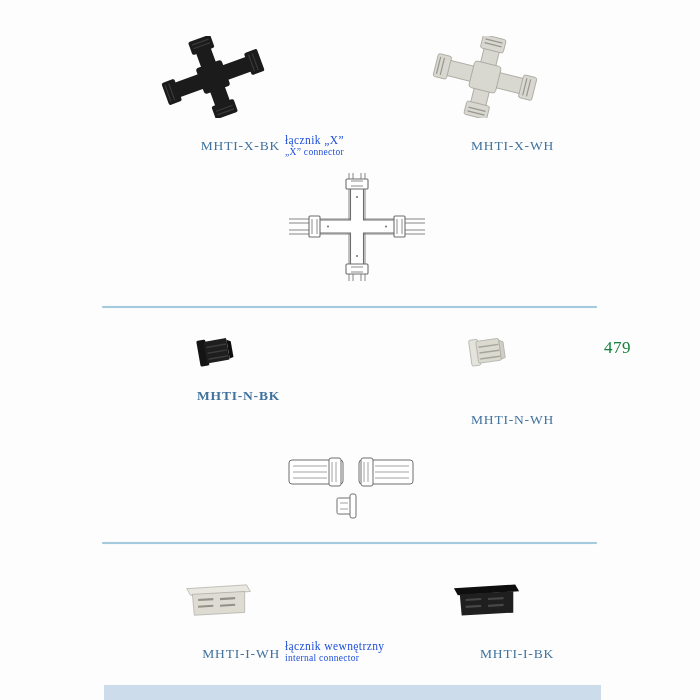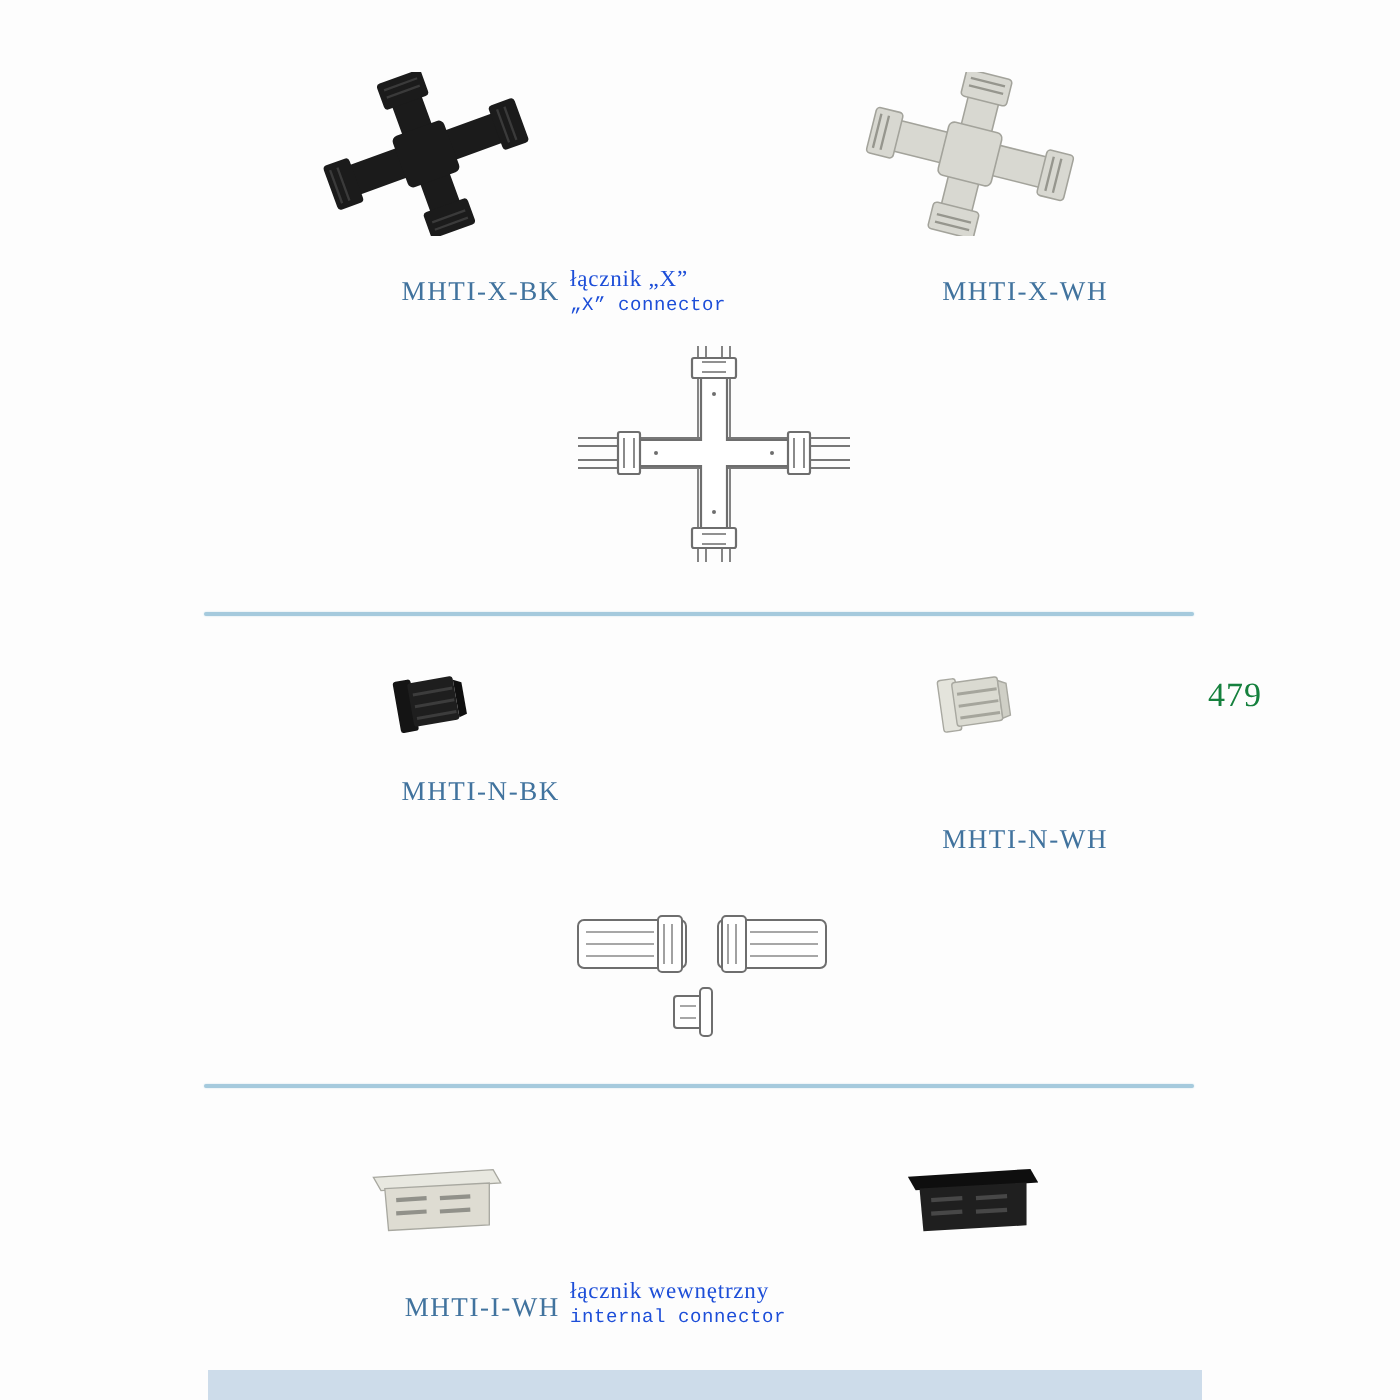--- a/index.html
+++ b/index.html
@@ -9,40 +9,40 @@
   }
   .abs{position:absolute;}
   .photo{display:flex;align-items:center;justify-content:center;}
   .photo svg{width:100%;height:100%;}
   .code{
     color:#41739e;font-size:13.5px;letter-spacing:0.8px;text-align:right;
     white-space:nowrap;
   }
   .desc{color:#1d4ed8;}
   .desc .pl{font-size:11.5px;letter-spacing:0.4px;line-height:13px;white-space:nowrap;}
-  .desc .en{font-size:9.5px;letter-spacing:0.3px;line-height:11px;white-space:nowrap;font-family:Liberation Mono, monospace;}
+  .desc .en{font-size:9.5px;letter-spacing:0.3px;line-height:11px;white-space:nowrap;}
   .divider{height:2px;background:#a5cadd;border-radius:1px;box-shadow:0 0 1px #c8e0ec;}
   .page-number{color:#15803d;font-size:17px;letter-spacing:0.5px;}
   .footer-band{background:#cddcea;}
   .diagram svg{width:100%;height:100%;}
 
   
   .s1-photo-left{left:158px;top:36px;width:110px;height:82px;}
   .s1-photo-right{left:430px;top:36px;width:110px;height:82px;}
   .s1-code-left{left:150px;top:138px;width:130px;}
   .s1-desc{left:285px;top:134px;width:145px;}
   .s1-code-right{left:424px;top:138px;width:130px;}
   .s1-diagram{left:287px;top:170px;width:140px;height:114px;}
 
   
   .divider1{left:102px;top:306px;width:495px;}
   .pos-page-number{left:604px;top:338px;width:44px;text-align:left;}
   .s2-photo-left{left:192px;top:329px;width:46px;height:42px;}
   .s2-photo-right{left:464px;top:328px;width:46px;height:44px;}
-  .s2-code-left{left:150px;top:388px;width:130px;}
+  .s2-code-left{left:150px;top:388px;width:130px;font-weight:bold;}
   .s2-desc{left:270px;top:384px;width:175px;}
   .s2-code-right{left:424px;top:388px;width:130px;margin-top:24px;}
   .s2-diagram{left:287px;top:450px;width:128px;height:70px;}
 
   
   .divider2{left:102px;top:542px;width:495px;}
   .s3-photo-left{left:183px;top:582px;width:72px;height:38px;}
   .s3-photo-right{left:451px;top:580px;width:72px;height:42px;}
   .s3-code-left{left:150px;top:646px;width:130px;}
   .s3-desc{left:285px;top:640px;width:145px;}
@@ -209,16 +209,17 @@
     </svg>
   </div>
 
   <div class="abs desc s3-desc">
     <div class="pl">łącznik wewnętrzny</div>
     <div class="en">internal connector</div>
   </div>
 
   <div class="abs code s3-code-left">MHTI-I-WH</div>
 
+  <div class="abs code s3-code-right">MHTI-I-BK</div>
 
   <div class="abs footer-band pos-footer"></div>
 
 </div>
 
 </body></html>

